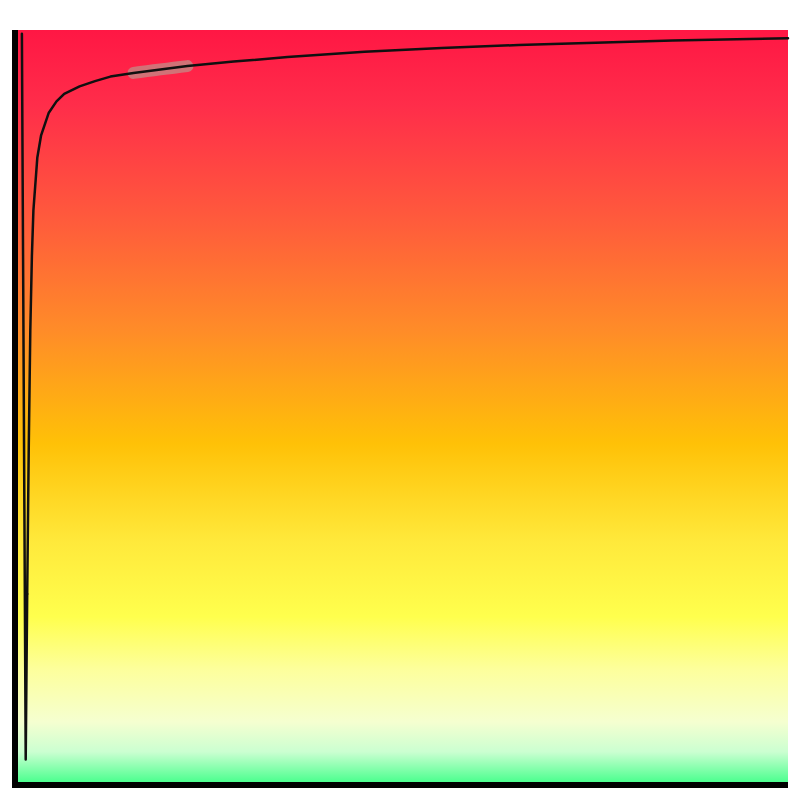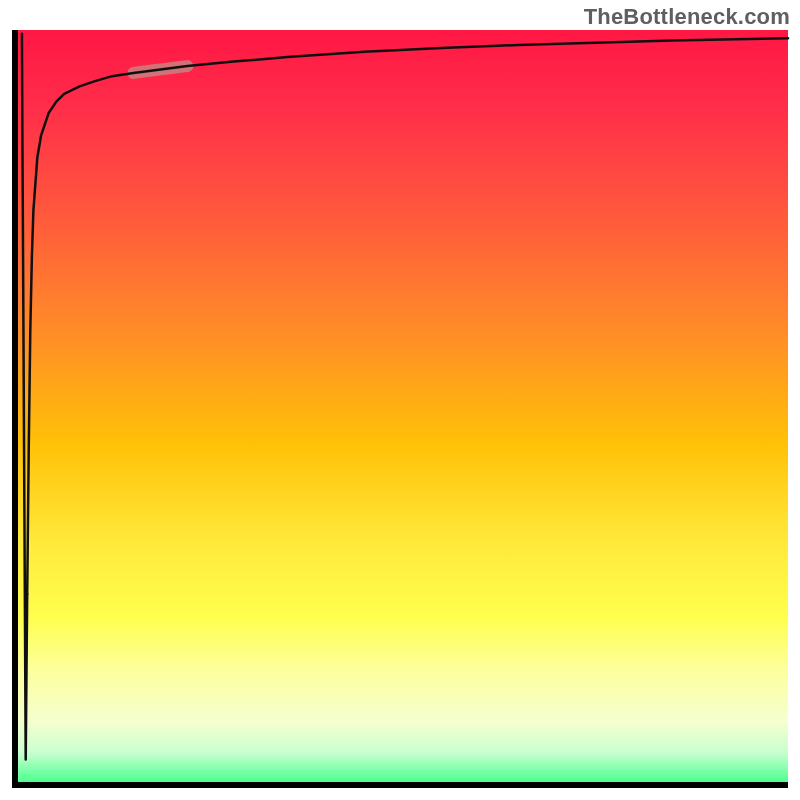--- a/index.html
+++ b/index.html
@@ -91,21 +91,20 @@
     stroke-opacity: 0.85;
     stroke-width: 12;
     stroke-linecap: round;
   }
 </style>
 </head>
 <body>
 
 <div class="stage">
 
-  <div class="attribution">TheBottleneck.com</div>
 
   <div class="plot-area"></div>
 
   <div class="axis-left"></div>
 
   <div class="axis-bottom"></div>
 
   <svg class="curve-layer" viewBox="0 0 770 752" preserveAspectRatio="none">
     <path class="highlight-segment" d="M115.5 42.9 L122.2 42.0 L129.0 41.1 L135.7 40.2 L142.4 39.4 L149.2 38.6 L155.9 37.7 L162.7 36.9 L169.4 36.1"></path>
     <path class="curve-dip" d="M3.9 3.8 L7.7 729.4 L9.2 564.0"></path>

